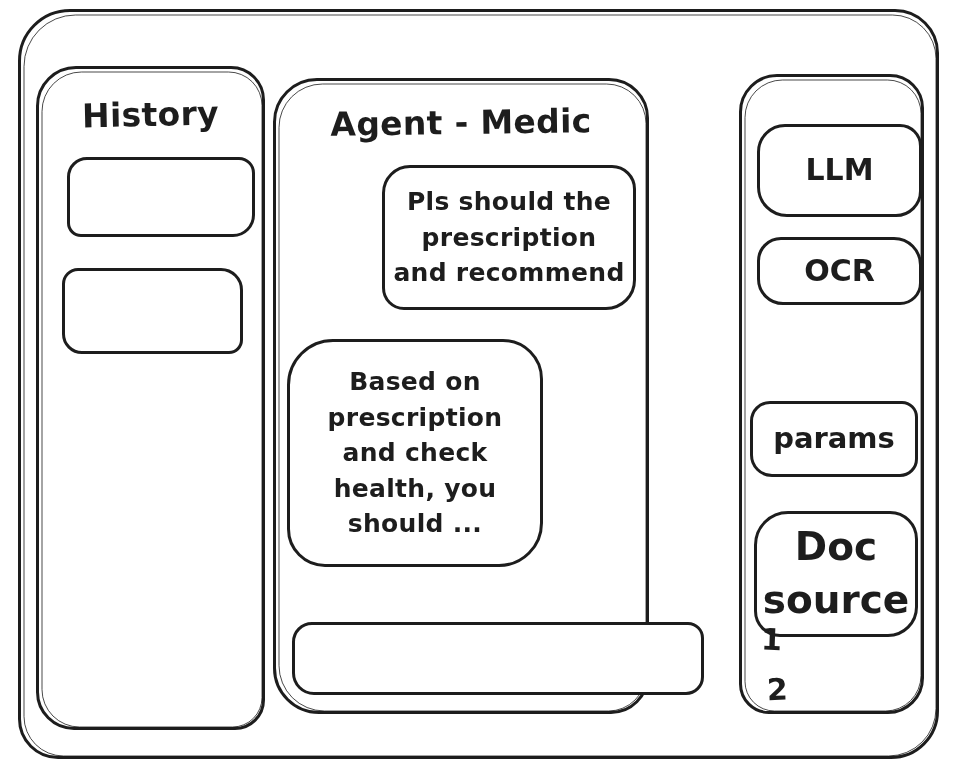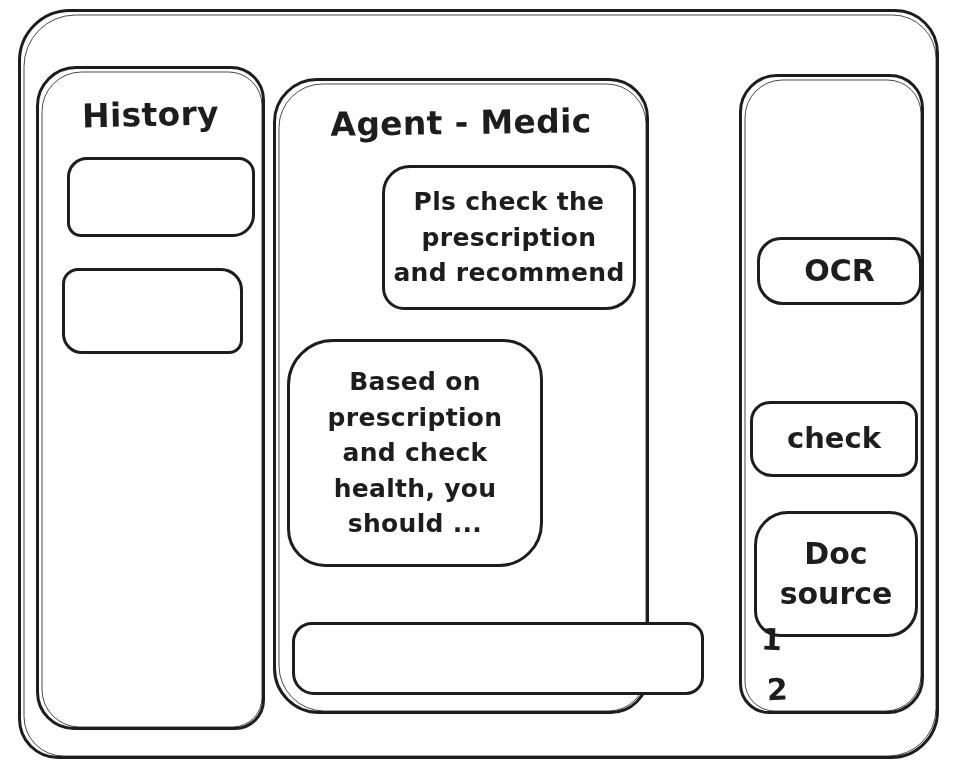--- a/index.html
+++ b/index.html
@@ -117,21 +117,21 @@
     line-height:1.35;
     cursor:pointer;
     padding:0;
   }
   .tool-btn.llm{left:15px;top:47px;width:165px;height:93px;border-radius:28px 22px 26px 30px;}
   .tool-btn.ocr{left:15px;top:160px;width:165px;height:68px;border-radius:24px 28px 22px 26px;}
   .tool-btn.params{left:8px;top:324px;width:168px;height:76px;border-radius:20px 16px 18px 22px;font-size:29px;}
   .tool-btn.doc{
     left:12px;top:434px;width:164px;height:126px;
     border-radius:34px 28px 30px 26px;
-    font-size:30px;
+    font-size:39px;
     padding:4px 14px;
   }
   .doc-item{
     position:absolute;
     font-size:30px;
     line-height:1;
   }
   .doc-item.d1{left:19px;top:548px;transform:rotate(2deg);}
   .doc-item.d2{left:25px;top:598px;transform:rotate(-2deg);}
 </style>
@@ -142,33 +142,34 @@
   <div class="sketch frame">
 
     <aside class="sketch history-panel">
       <div class="panel-title">History</div>
       <div class="hist-item h1"></div>
       <div class="hist-item h2"></div>
     </aside>
 
     <main class="sketch chat-panel">
       <div class="panel-title">Agent - Medic</div>
-      <div class="bubble user">Pls check the
+      <div class="bubble user">Pls should the
 prescription
 and recommend</div>
       <div class="bubble agent">Based on
 prescription
 and check
 health, you
 should ...</div>
       <input class="chat-input" type="text" value="" style="">
     </main>
 
     <aside class="sketch tools-panel">
+      <button class="tool-btn llm">LLM</button>
       <button class="tool-btn ocr">OCR</button>
-      <button class="tool-btn params">check</button>
+      <button class="tool-btn params">params</button>
       <button class="tool-btn doc">Doc source</button>
       <div class="doc-item d1">1</div>
       <div class="doc-item d2">2</div>
     </aside>
 
   </div>
 </div>
 
 </body></html>

